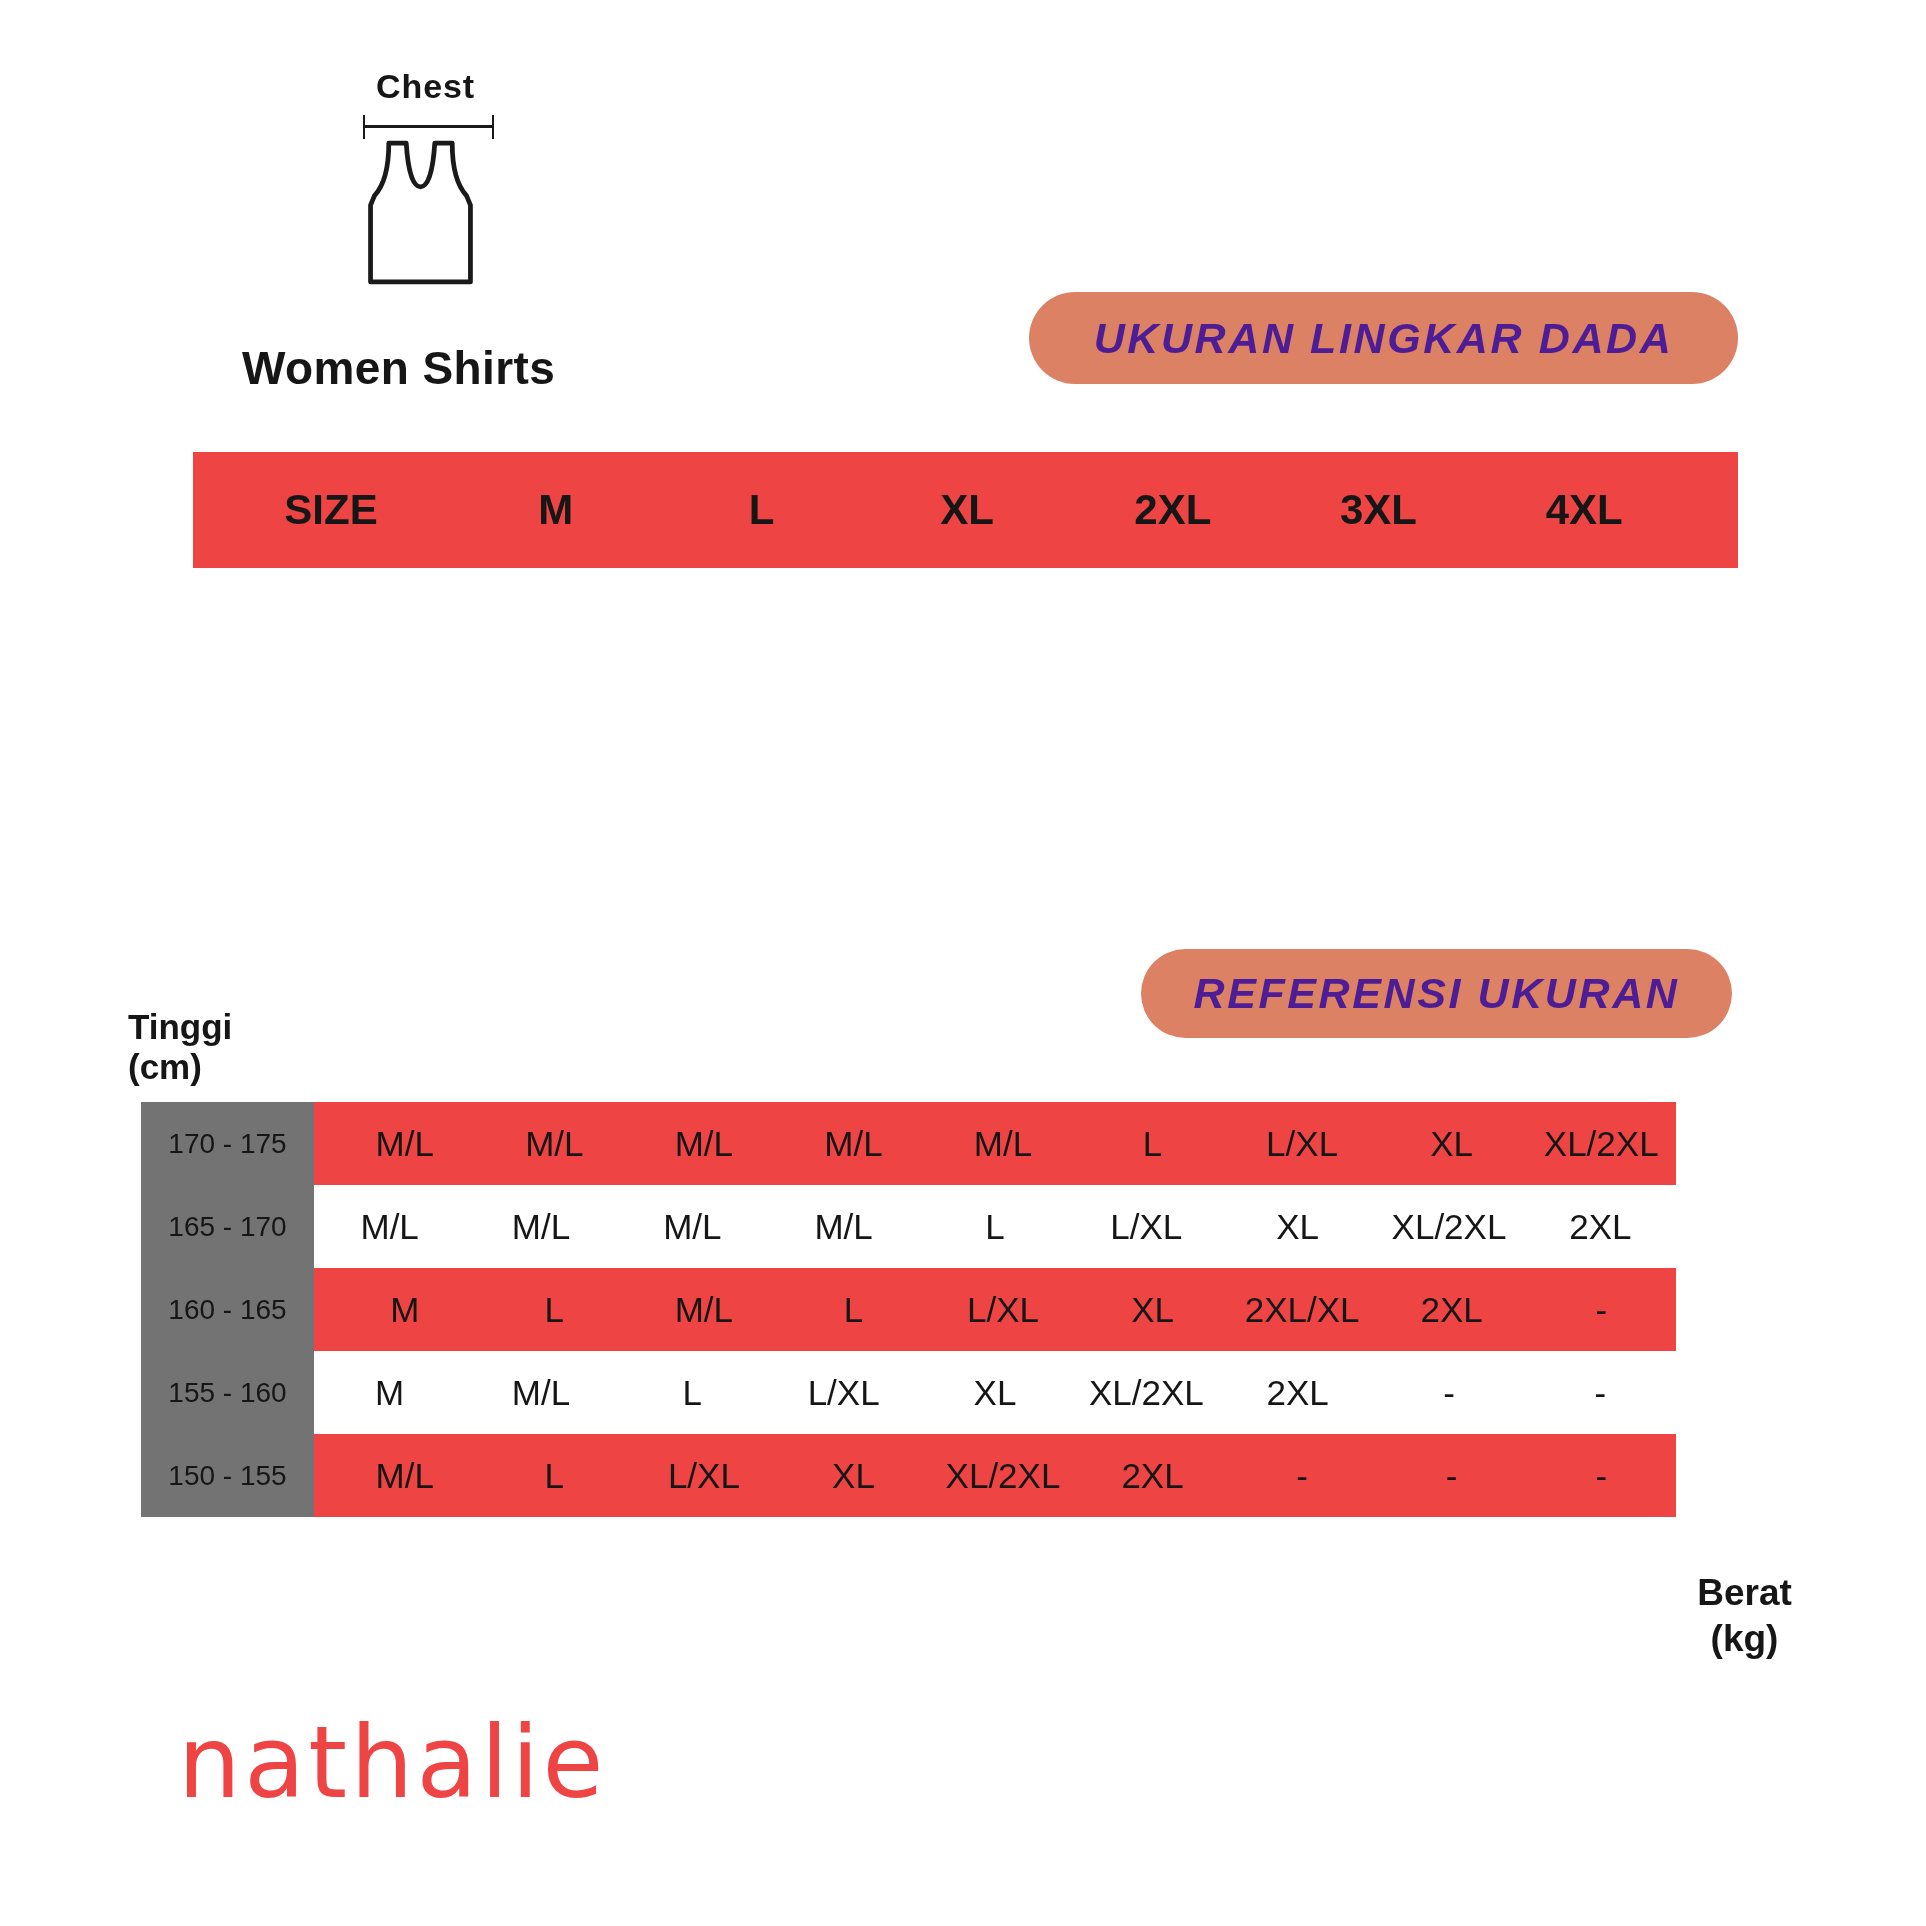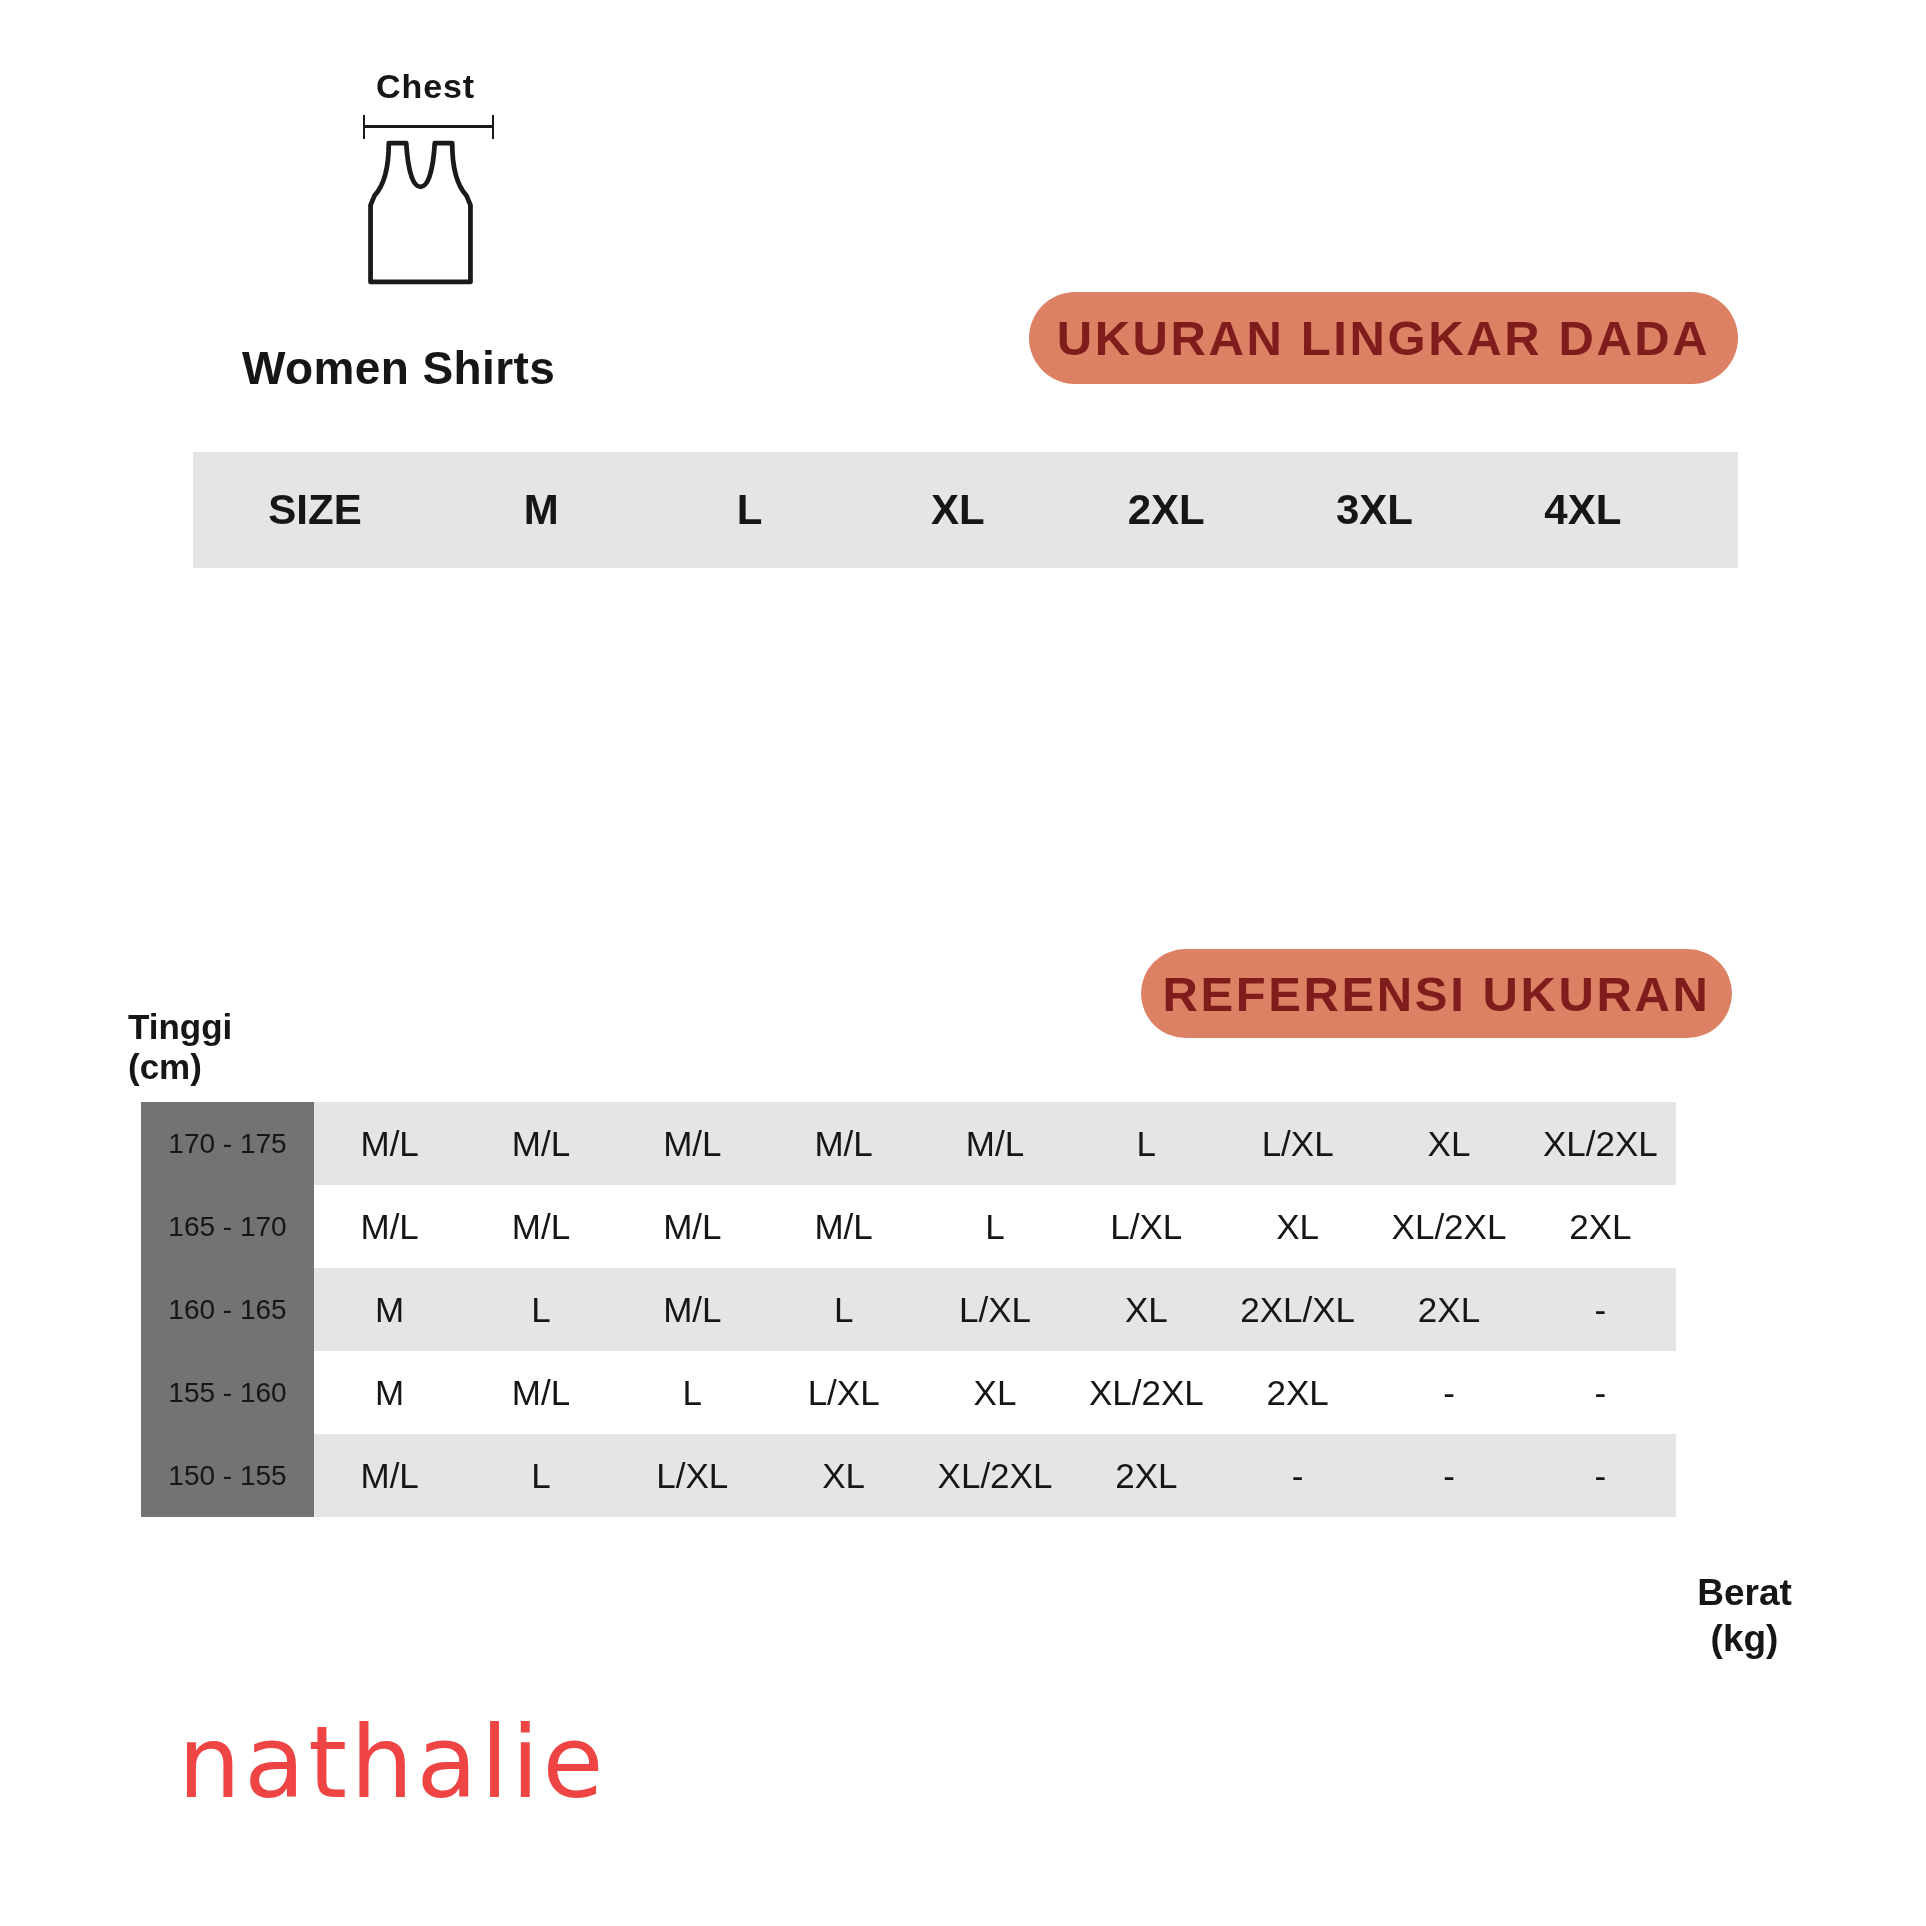--- a/index.html
+++ b/index.html
@@ -9,26 +9,26 @@
   
   .chest-label{left:340px;top:67px;width:171px;text-align:center;
                font-size:34px;font-weight:700;letter-spacing:0.9px;}
   .measure{left:363px;top:115px;width:127px;height:24px;
            border-left:2.6px solid #1a1a1a;border-right:2.6px solid #1a1a1a;}
   .measure-line{position:absolute;left:0;right:0;top:10.3px;height:2.6px;background:#1a1a1a;}
   .tank{left:365px;top:137px;}
   .caption{left:242px;top:341px;width:385px;
            font-size:46px;font-weight:700;letter-spacing:0.4px;}
   
-  .pill{background:#DC8164;border-radius:48px;color:#7f1d1d;
+  .pill{background:#DC8164;border-radius:48px;color:#4c1d95;
         display:flex;align-items:center;justify-content:center;
-        font-weight:700;font-size:49px;letter-spacing:2.6px;}
+        font-weight:700;font-size:43px;letter-spacing:2.6px;font-style:italic;}
   .pill1{left:1029px;top:292px;width:709px;height:92px;}
   .pill2{left:1141px;top:949px;width:591px;height:89px;}
-  .pink{background:#e5e5e5;}
+  .pink{background:#ef4444;padding-left:16px;}
   
   .t1{left:193px;top:452px;width:1545px;}
   .t1-row{display:grid;grid-template-columns:244px repeat(6,1fr);
           align-items:center;height:116px;padding-right:51px;box-sizing:border-box;}
   .t1-head{font-weight:700;font-size:42px;text-align:center;}
   .t1-cell{font-size:42px;text-align:center;letter-spacing:0.4px;}
   
   .tinggi{left:128px;top:1007px;width:163px;
           font-size:35px;font-weight:700;line-height:40px;}
   .t2{left:141px;top:1102px;width:1535px;}

